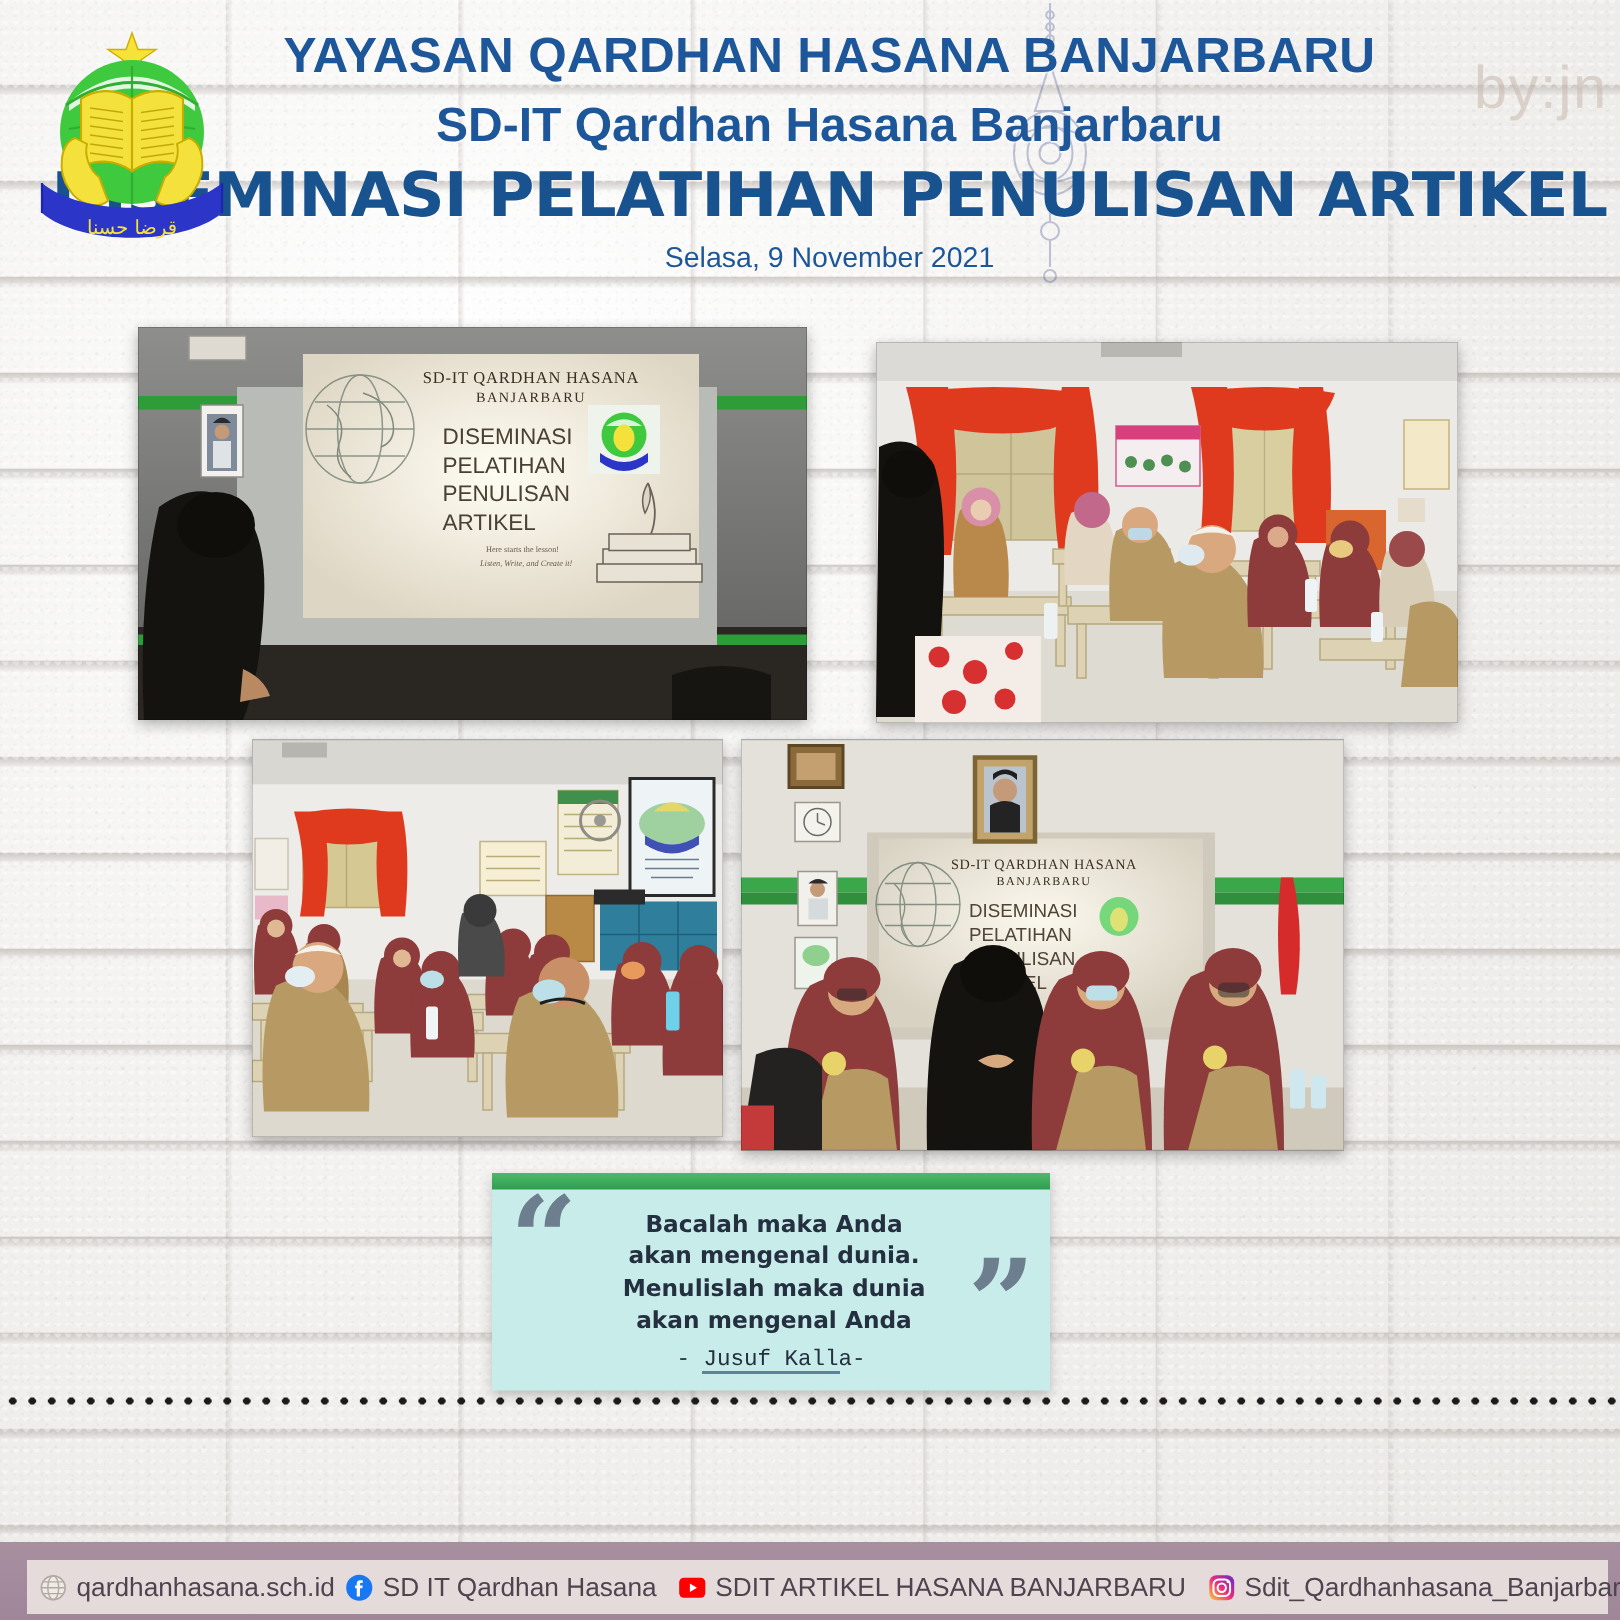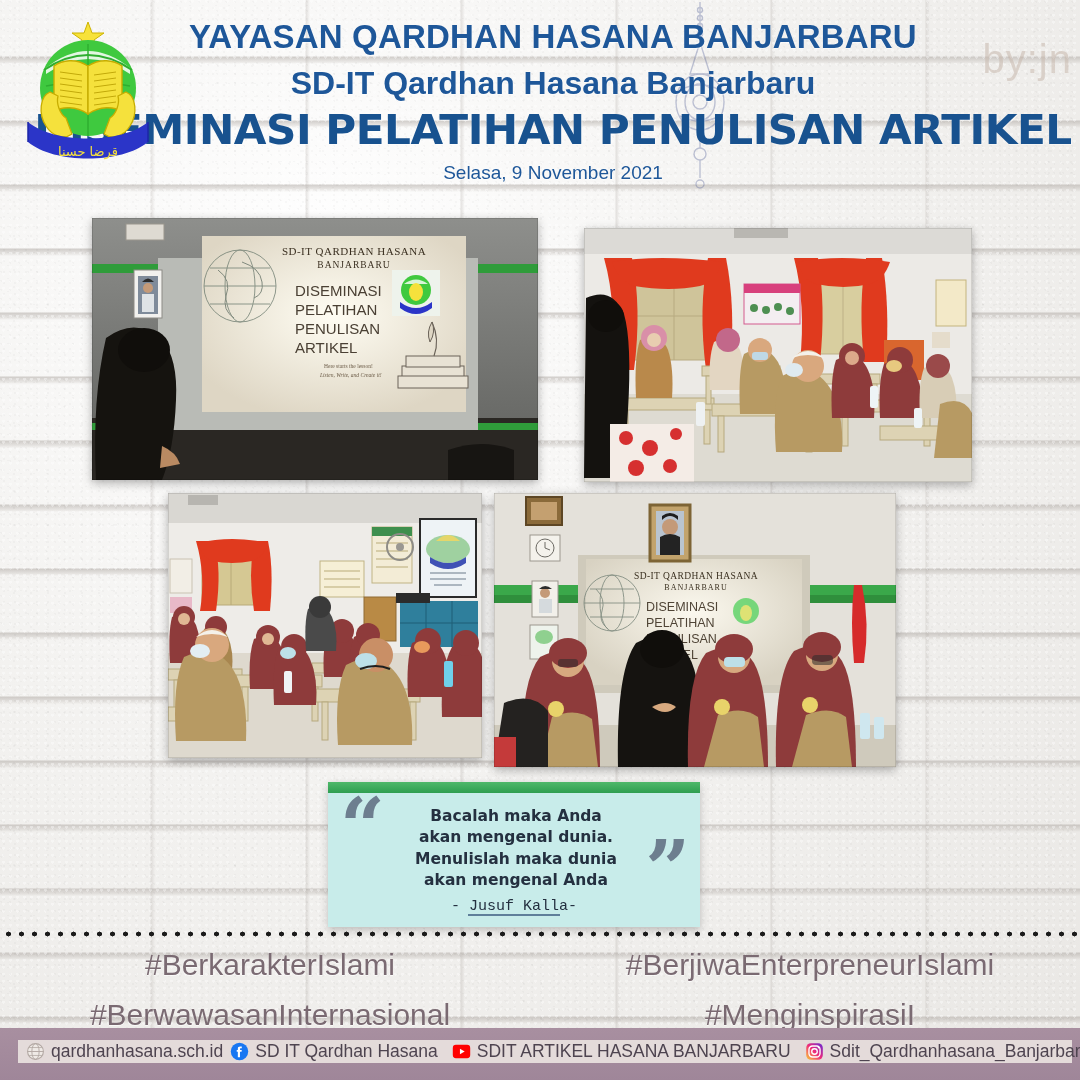--- a/index.html
+++ b/index.html
@@ -121,21 +121,21 @@
     font-size:30px;color:#7a6a72;font-weight:normal;line-height:50px;
     text-shadow:0 1px 0 rgba(255,255,255,.65);
   }
 
   
   .footer-outer{
     position:absolute;left:0;bottom:0;width:1080px;height:52px;z-index:6;
     background:linear-gradient(to bottom,#a88fa0,#9f8699);
   }
   .footer-inner{
-    position:absolute;left:18px;right:8px;top:12px;height:23px;
+    position:absolute;left:18px;right:8px;top:12px;height:36px;
     background:rgba(237,230,226,.88);
     display:flex;align-items:center;gap:7px;padding:0 8px;
     box-sizing:border-box;
   }
   .f-item{display:flex;align-items:center;gap:6px;}
   .f-text{font-size:17.5px;color:#4e4450;white-space:nowrap;}
   .f-gap{width:16px;}
   .ico{width:19px;height:19px;flex:0 0 auto;display:block;}
 </style>
 </head>
@@ -613,30 +613,20 @@
     <div class="topband"></div>
     <div class="qmark left">“</div>
     <div class="qmark right">”</div>
     <div class="qtext">Bacalah maka Anda akan mengenal dunia. Menulislah maka dunia akan mengenal Anda</div>
     <div class="qauthor">- Jusuf Kalla-</div>
     <div class="qrule"></div>
   </div>
 
   <div class="dots"></div>
 
-  <div class="tags">
-    <div class="tagrow">
-      <div class="tagcell"><span class="tag">#BerkarakterIslami</span></div>
-      <div class="tagcell"><span class="tag">#BerjiwaEnterpreneurIslami</span></div>
-    </div>
-    <div class="tagrow">
-      <div class="tagcell"><span class="tag">#BerwawasanInternasional</span></div>
-      <div class="tagcell"><span class="tag">#MenginspirasiI</span></div>
-    </div>
-  </div>
 
   <div class="footer-outer">
     <div class="footer-inner">
 
       <div class="f-item">
         <svg class="ico" viewBox="0 0 24 24">
           <circle cx="12" cy="12" r="10" fill="#efeae6" stroke="#b3a9a4" stroke-width="1.4"></circle>
           <ellipse cx="12" cy="12" rx="4.6" ry="10" fill="none" stroke="#b3a9a4" stroke-width="1.2"></ellipse>
           <line x1="2" y1="12" x2="22" y2="12" stroke="#b3a9a4" stroke-width="1.2"></line>
           <line x1="4" y1="7" x2="20" y2="7" stroke="#b3a9a4" stroke-width="1"></line>

